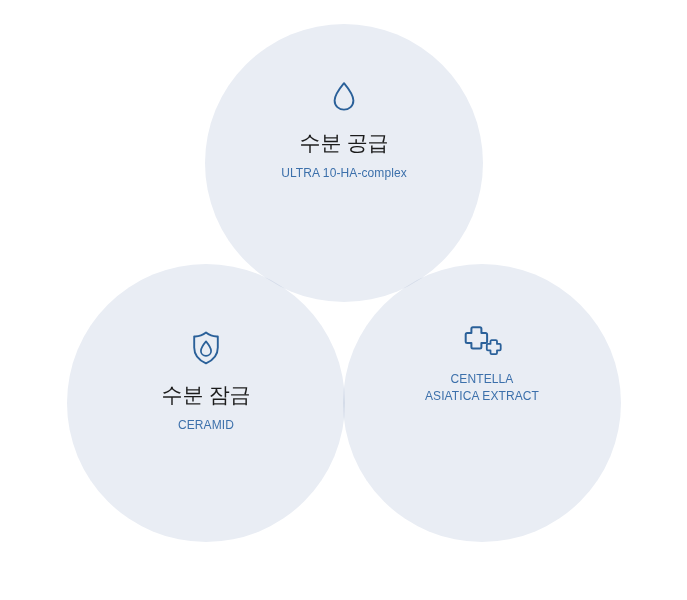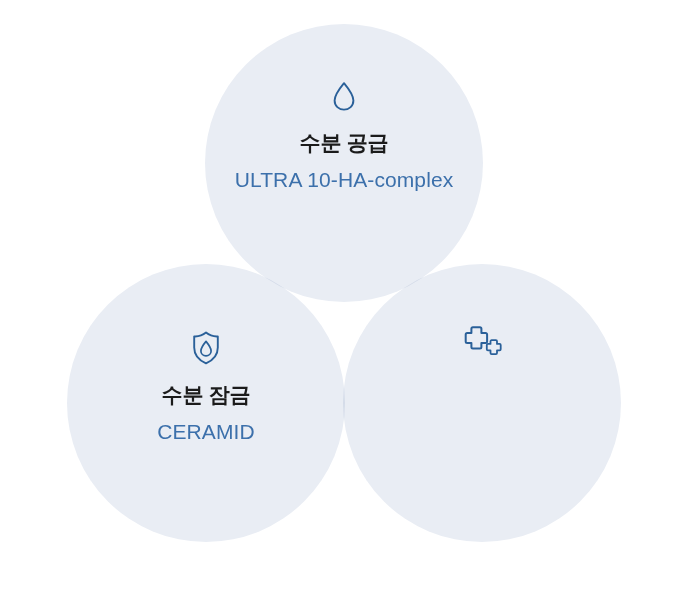--- a/index.html
+++ b/index.html
@@ -63,28 +63,28 @@
     display: block;
     margin: 0 auto;
     line-height: 0;
   }
   #icon-top   { margin-bottom: 18px; }
   #icon-left  { margin-bottom: 16px; }
   #icon-right { margin-bottom: 14px; }
 
   .venn-title {
     font-size: 21px;
-    font-weight: bold;
+    font-weight: normal;
     color: #1b1b1b;
     letter-spacing: -0.2px;
     line-height: 1.25;
     margin: 0 0 9px 0;
   }
   .venn-subtitle {
-    font-size: 21px;
+    font-size: 12px;
     font-weight: normal;
     color: #3c70ab;
     line-height: 1.45;
     letter-spacing: 0.1px;
     margin: 0;
   }
   .venn-subtitle .sub-line { display: block; }
 </style>
 </head>
 <body>
@@ -139,15 +139,19 @@
                  a1.5 1.5 0 0 1 -1.5 -1.5 v-7.0 a1.5 1.5 0 0 1 1.5 -1.5 h4.2 v-4.2
                  a1.5 1.5 0 0 1 1.5 -1.5 z" stroke="#2a6099" stroke-width="2.0" stroke-linejoin="round" fill="none"></path>
 
         <path d="M29.6 15.2 h4.3 a1.1 1.1 0 0 1 1.1 1.1 v2.6 h2.6
                  a1.1 1.1 0 0 1 1.1 1.1 v4.3 a1.1 1.1 0 0 1 -1.1 1.1 h-2.6 v2.6
                  a1.1 1.1 0 0 1 -1.1 1.1 h-4.3 a1.1 1.1 0 0 1 -1.1 -1.1 v-2.6 h-2.6
                  a1.1 1.1 0 0 1 -1.1 -1.1 v-4.3 a1.1 1.1 0 0 1 1.1 -1.1 h2.6 v-2.6
                  a1.1 1.1 0 0 1 1.1 -1.1 z" stroke="#2a6099" stroke-width="1.8" stroke-linejoin="round" fill="none"></path>
       </svg>
     </span>
+    <p class="venn-subtitle">
+      <span class="sub-line">CENTELLA</span>
+      <span class="sub-line">ASIATICA EXTRACT</span>
+    </p>
   </div>
 
 </div>
 
 </body></html>

